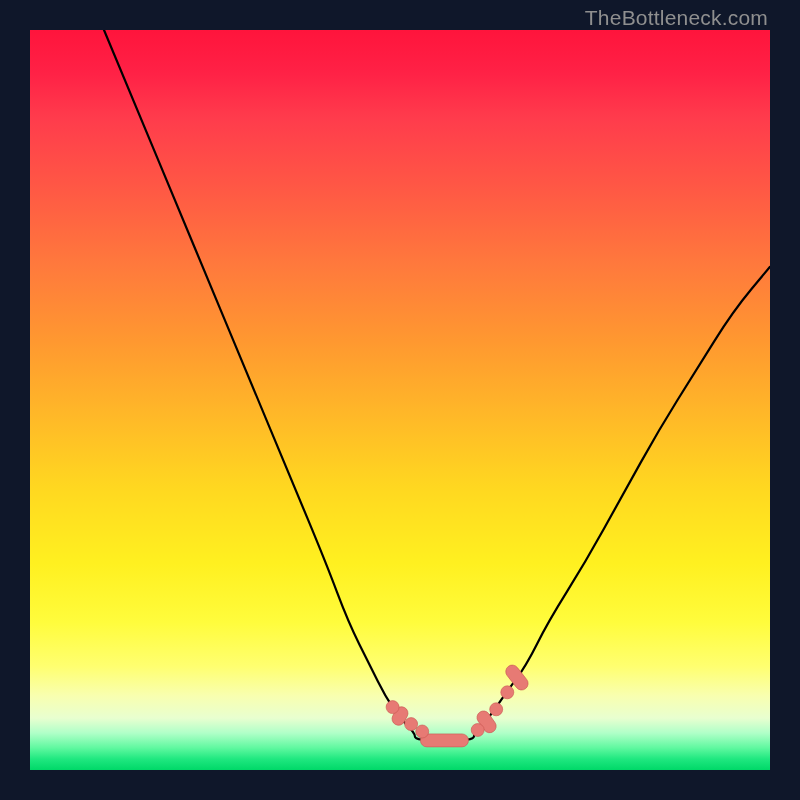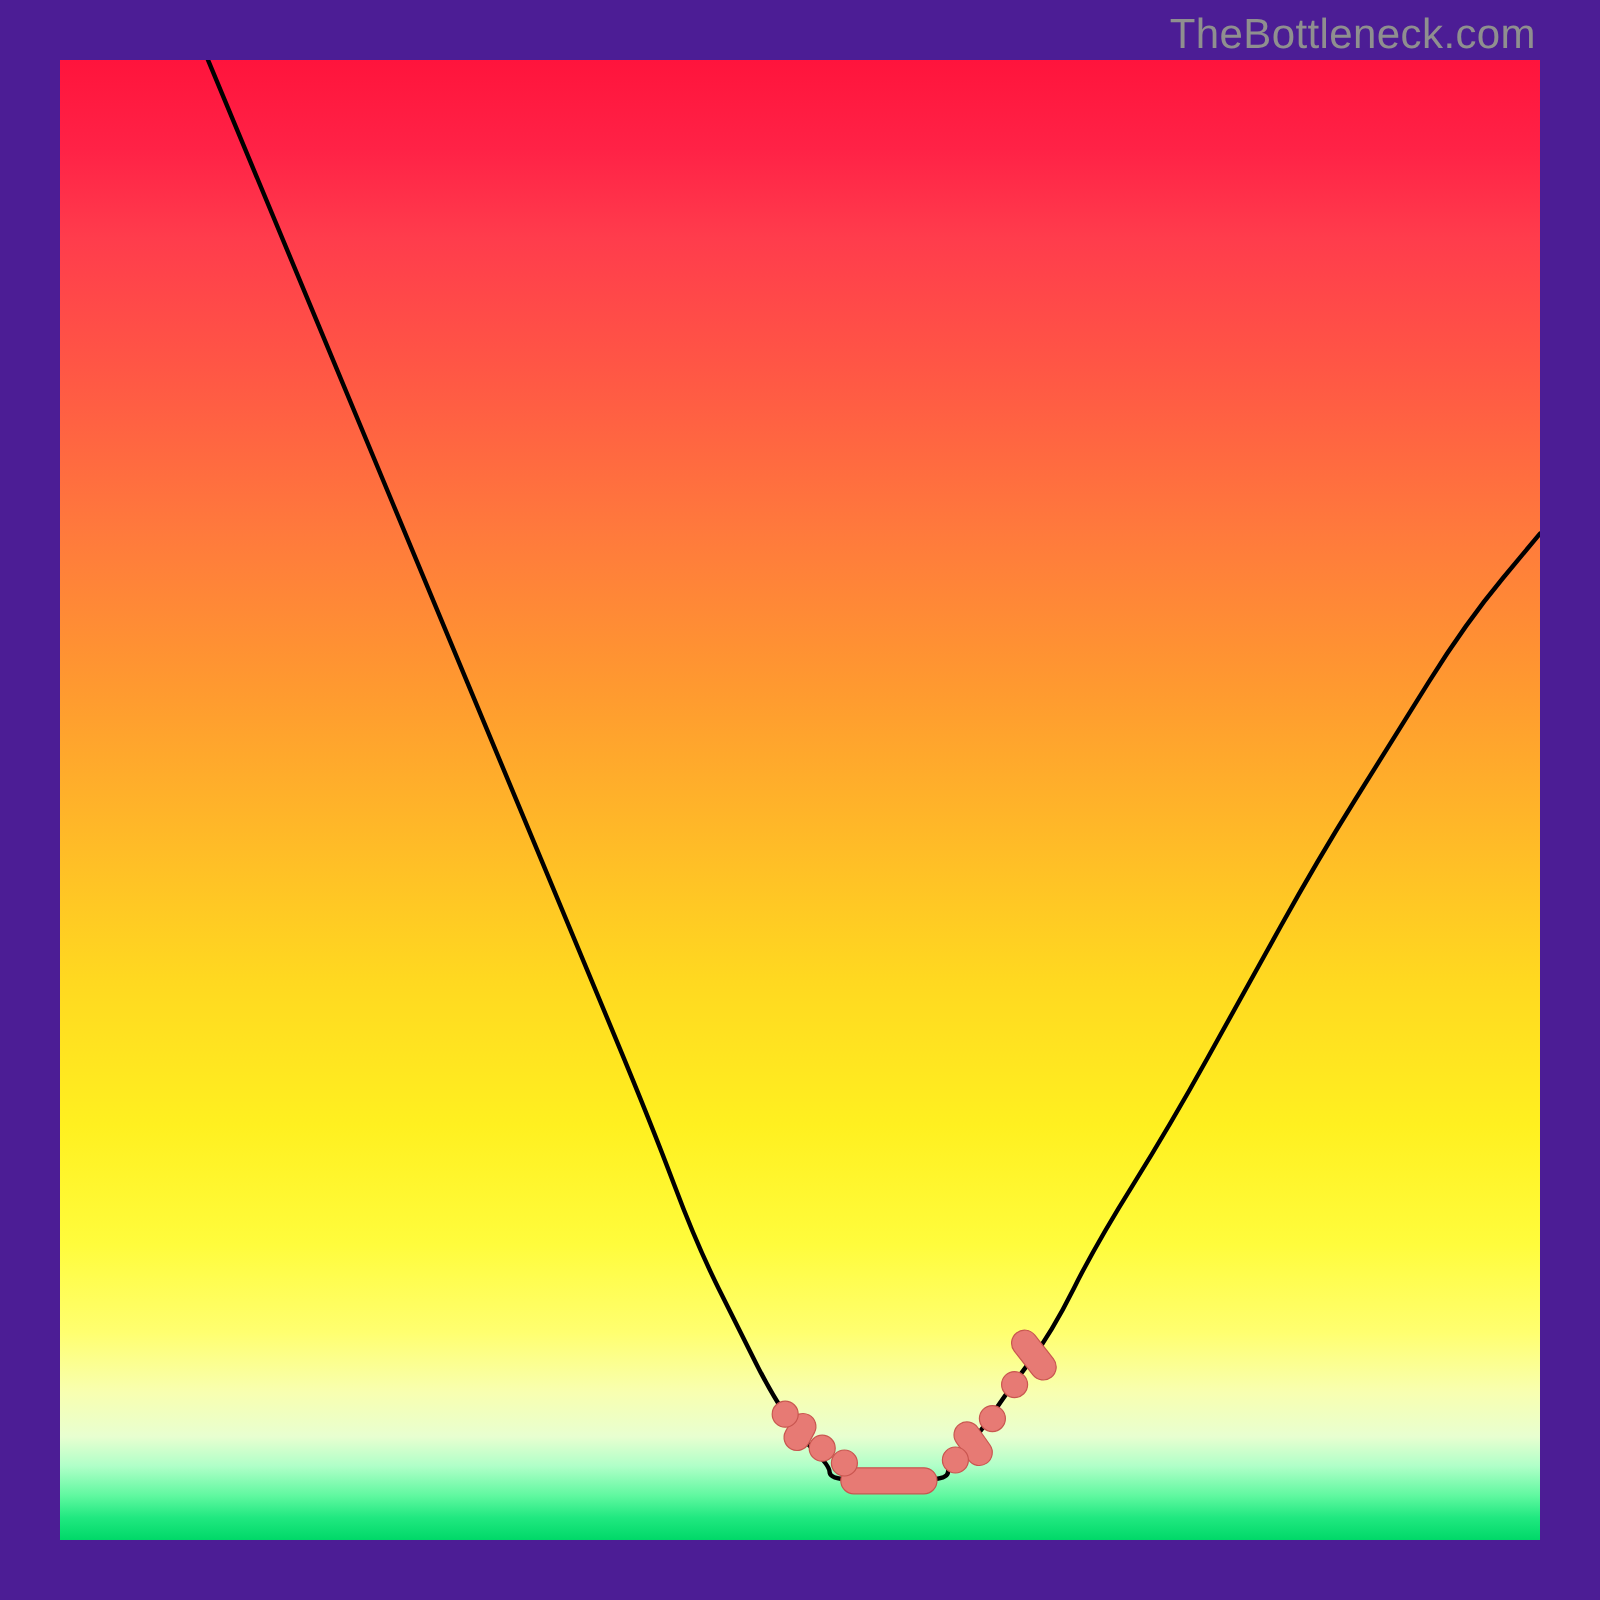--- a/index.html
+++ b/index.html
@@ -8,21 +8,21 @@
     width: 800px;
     height: 800px;
     overflow: hidden;
     background: #000;
     font-family: Arial, Helvetica, sans-serif;
   }
   .frame {
     position: absolute;
     left: 0; top: 0;
     width: 800px; height: 800px;
-    background: #4c1d95;
+    background: #0f172a;
   }
   .plot {
     position: absolute;
     left: 30px;
     top: 30px;
     width: 740px;
     height: 740px;
     overflow: hidden;
   }
   

